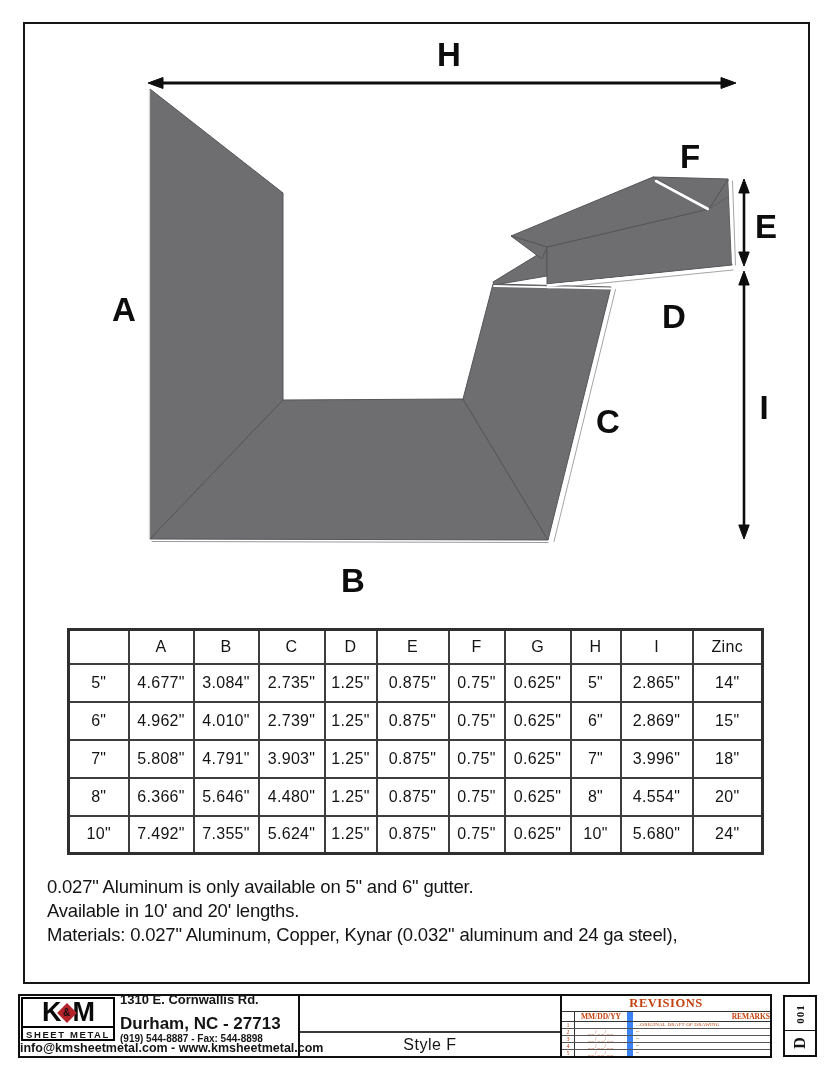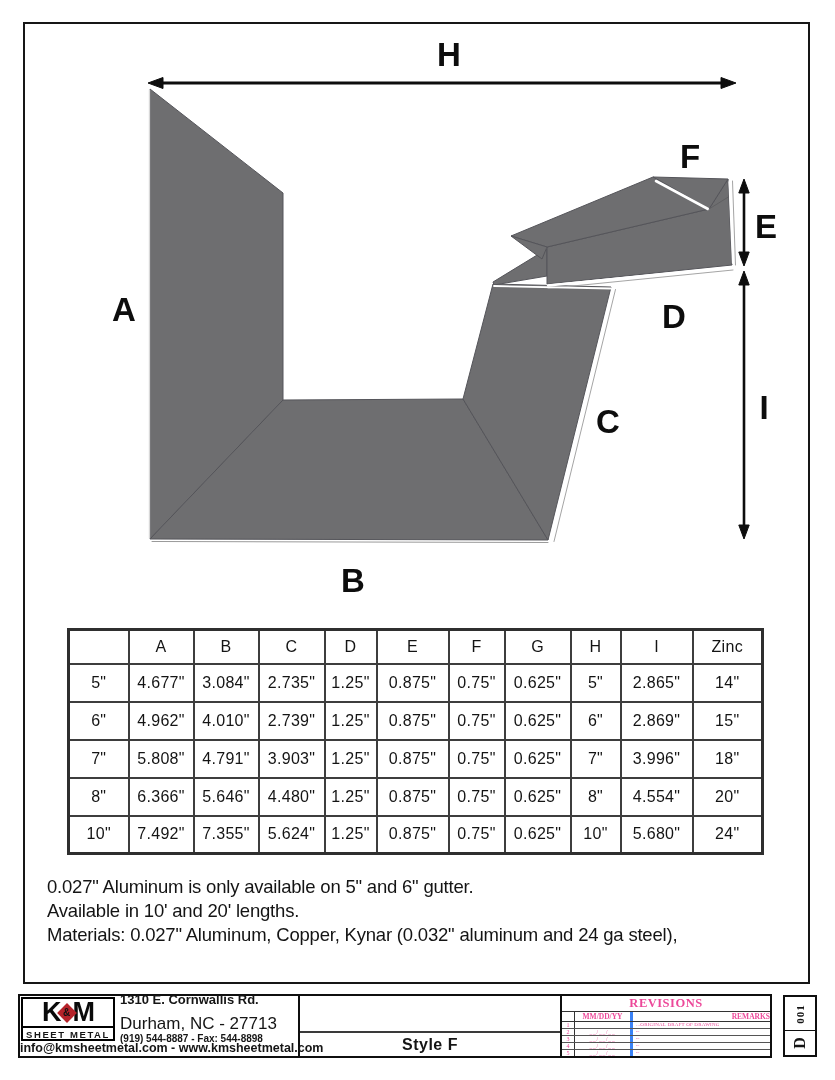--- a/index.html
+++ b/index.html
@@ -25,31 +25,31 @@
   .tb-left{width:280px;border-right:2px solid #0f0f0f;box-sizing:border-box;display:flex;flex-direction:column;}
   .tb-left-top{flex:1;display:flex;min-height:0;}
   .logo-box{width:94px;height:44px;border:2.5px solid #000;box-sizing:border-box;margin:1px 0 0 1px;display:flex;flex-direction:column;}
   .logo-letters{flex:1;display:flex;align-items:center;justify-content:center;line-height:1;}
   .lk,.lm{font-size:27px;font-weight:900;letter-spacing:-1px;color:#0a0a0a;}
   .ldiamond{width:14px;height:14px;background:#b5232a;transform:rotate(45deg);margin:0 -1px;display:flex;align-items:center;justify-content:center;flex:none;}
   .lamp{transform:rotate(-45deg);font-size:10px;font-weight:900;color:#111;}
   .logo-sub{border-top:2.5px solid #000;font-size:9.5px;font-weight:800;text-align:center;letter-spacing:1.6px;padding:1px 0;white-space:nowrap;}
   .addr{flex:1;padding-left:5px;display:flex;flex-direction:column;justify-content:center;white-space:nowrap;}
   .addr .a1{font-size:13px;font-weight:700;line-height:1.05;}
-  .addr .a2{font-size:17px;font-weight:400;line-height:1.05;margin-top:8px;}
+  .addr .a2{font-size:17px;font-weight:700;line-height:1.05;margin-top:8px;}
   .addr .a3{font-size:10px;font-weight:700;line-height:1.15;}
   .contact{font-size:12.5px;font-weight:700;text-align:center;white-space:nowrap;padding-bottom:1px;}
   .tb-mid{width:262px;border-right:2px solid #0f0f0f;box-sizing:border-box;display:flex;flex-direction:column;}
   .mid-empty{flex:1;border-bottom:2px solid #3a3a3a;}
-  .mid-style{height:23px;display:flex;align-items:center;justify-content:center;font-size:16px;font-weight:700;letter-spacing:.5px;}
-  .tb-rev{flex:1;font-family:"Liberation Serif", serif;display:flex;flex-direction:column;color:#ec4899;}
+  .mid-style{height:23px;display:flex;align-items:center;justify-content:center;font-size:16px;font-weight:400;letter-spacing:.5px;}
+  .tb-rev{flex:1;font-family:"Liberation Serif", serif;display:flex;flex-direction:column;color:#c2410c;}
   .rev-title{text-align:center;font-weight:700;font-size:12.5px;height:15px;line-height:15px;border-bottom:1px solid #333;letter-spacing:.5px;}
   .rev-head{display:flex;border-bottom:1px solid #333;height:11px;align-items:center;font-weight:700;font-size:7.5px;}
   .rev-num{width:13px;border-right:1px solid #333;text-align:center;height:100%;box-sizing:border-box;font-size:6px;}
-  .rev-date{width:58px;border-right:3px solid #3b82f6;text-align:center;height:100%;box-sizing:border-box;}
+  .rev-date{width:58px;border-right:6px solid #3b82f6;text-align:center;height:100%;box-sizing:border-box;}
   .rev-rem{flex:1;text-align:right;height:100%;box-sizing:border-box;}
   .rev-rows{display:flex;flex-direction:column;flex:1;}
   .rev-row{display:flex;border-bottom:1px solid #555;flex:1;align-items:center;font-size:5.5px;}
   .rev-row:last-child{border-bottom:none;}
   .rev-row .rev-date{letter-spacing:.8px;font-size:5.5px;}
   .rev-row .rev-rem{text-align:left;padding-left:3px;font-size:5px;letter-spacing:.2px;}
   
   .sheet-id{position:absolute;left:783px;top:995px;width:34px;height:62px;border:2.5px solid #0f0f0f;box-sizing:border-box;display:flex;flex-direction:column;font-family:"Liberation Serif", serif;background:#fff;}
   .sid-num{flex:1;border-bottom:1.5px solid #0f0f0f;display:flex;align-items:center;justify-content:center;}
   .sid-num span{transform:rotate(-90deg);font-size:11px;letter-spacing:1px;font-weight:600;}

